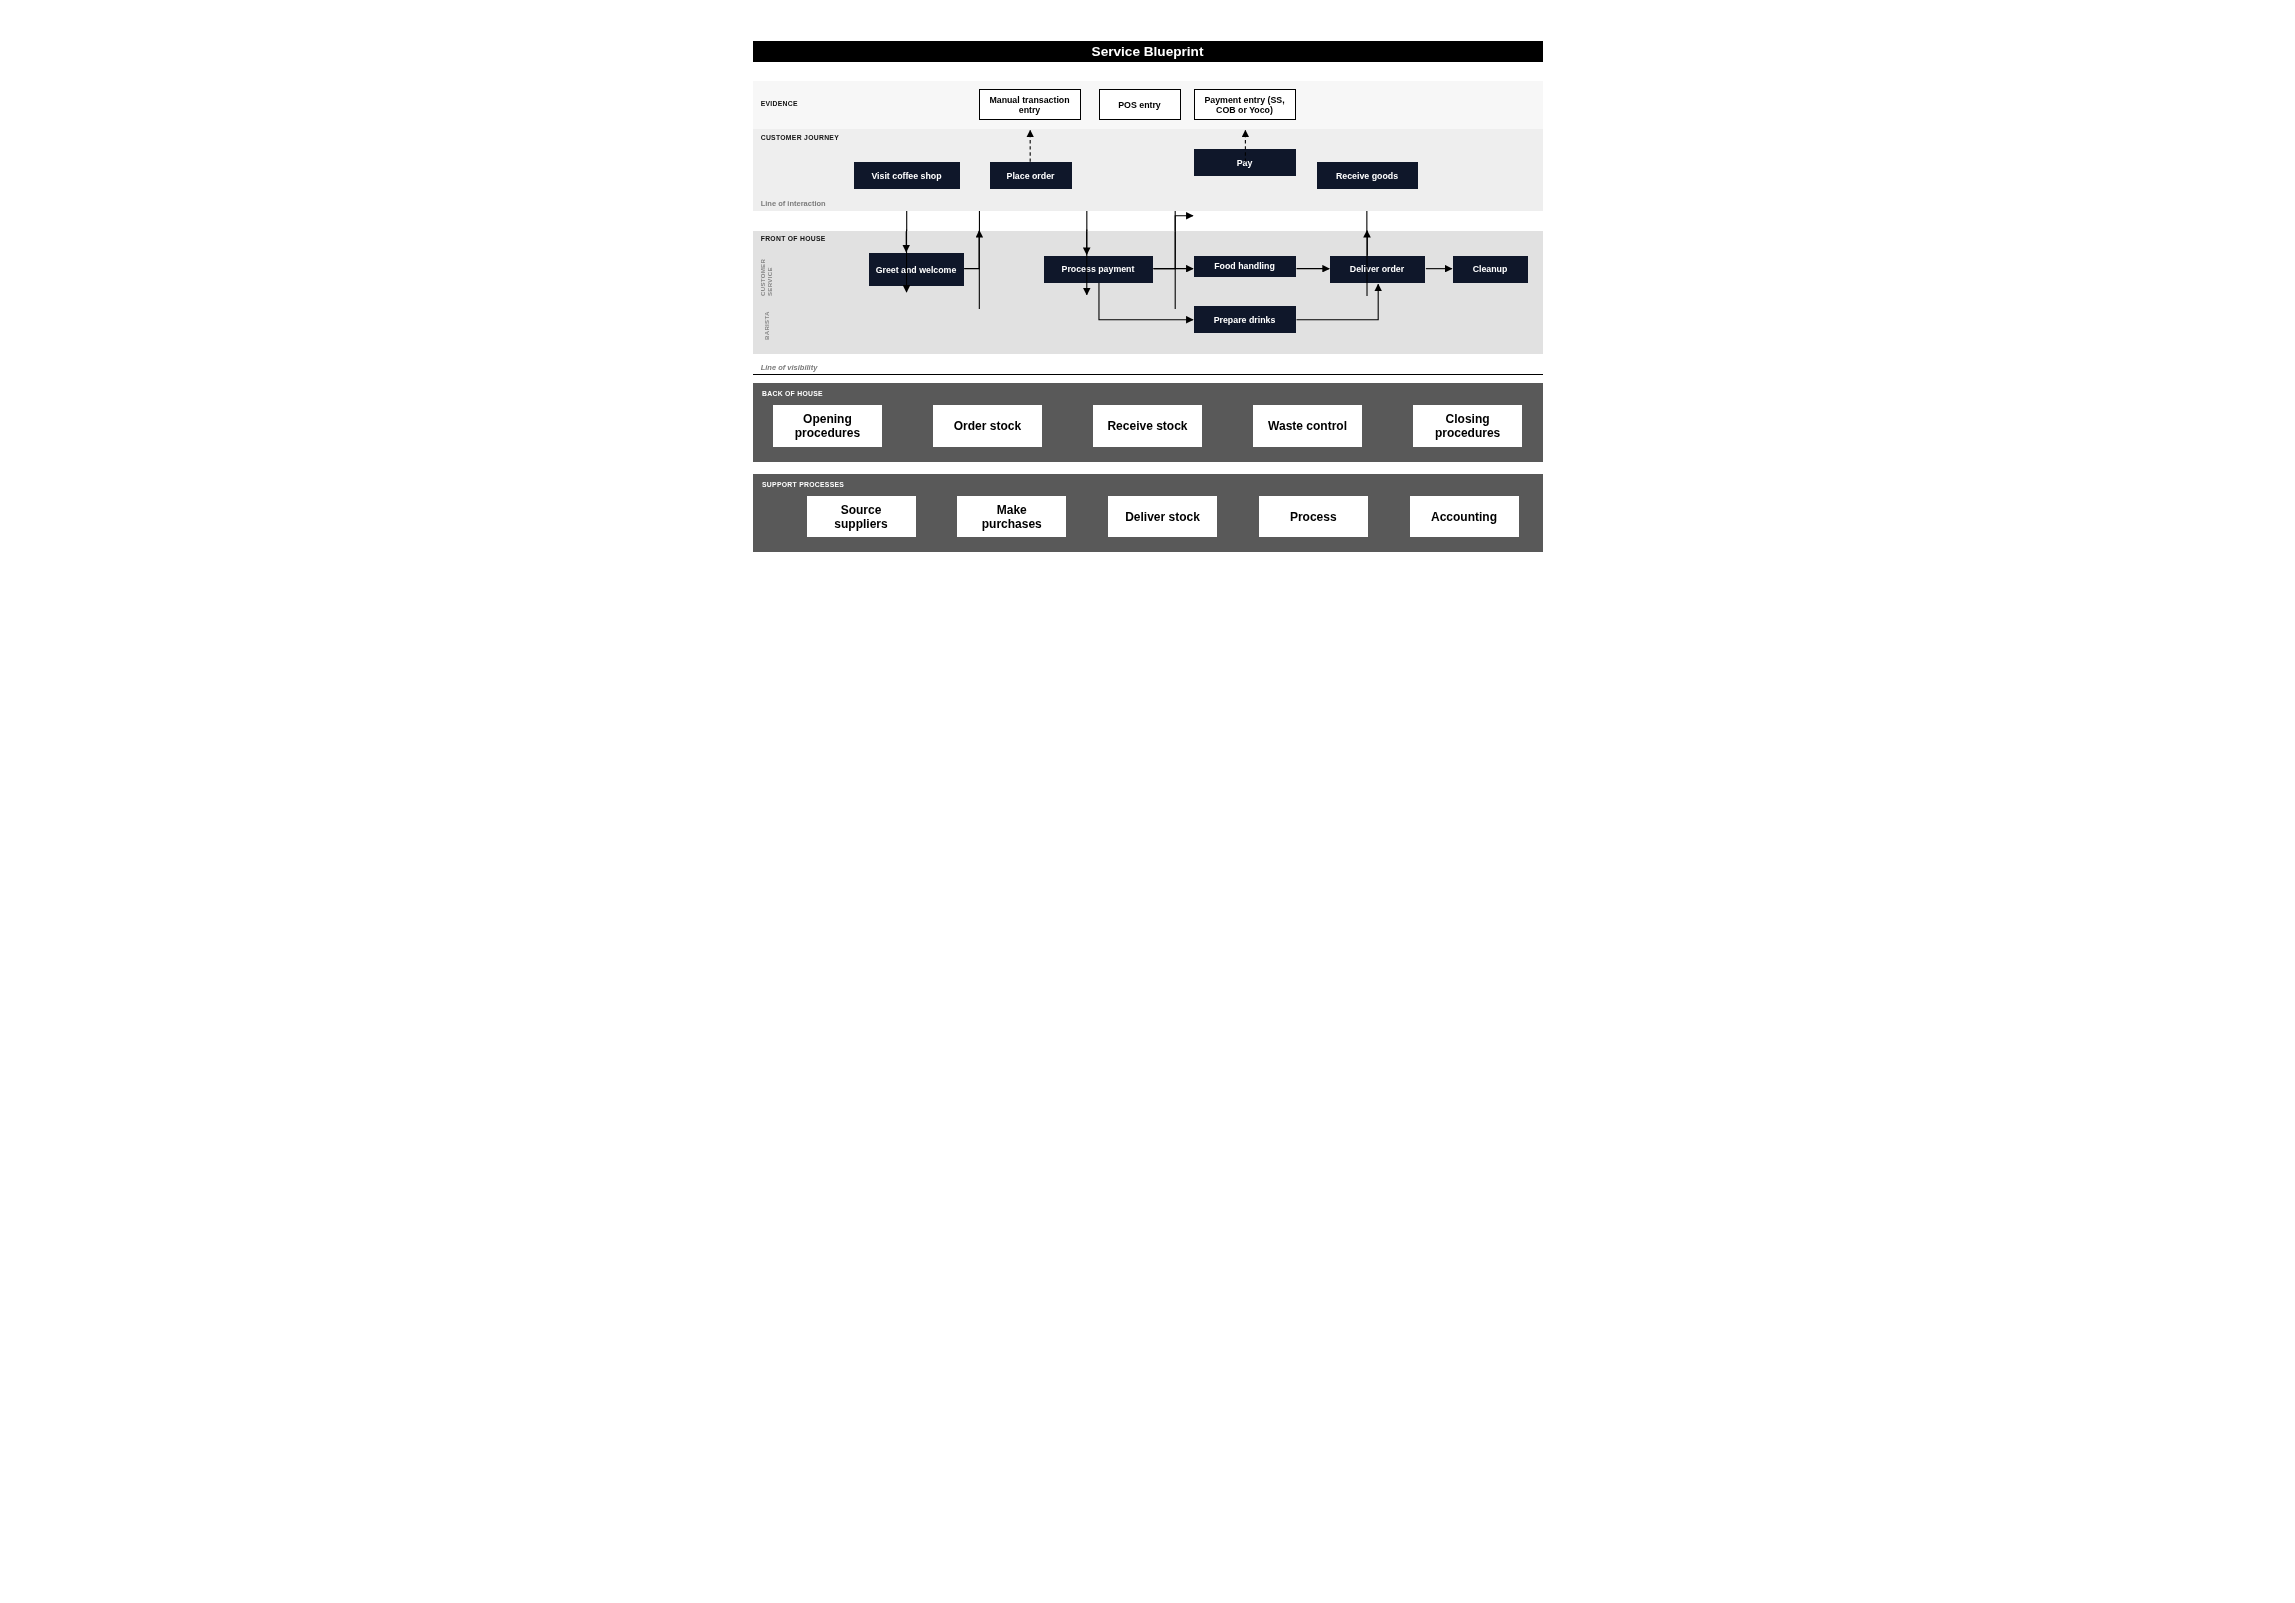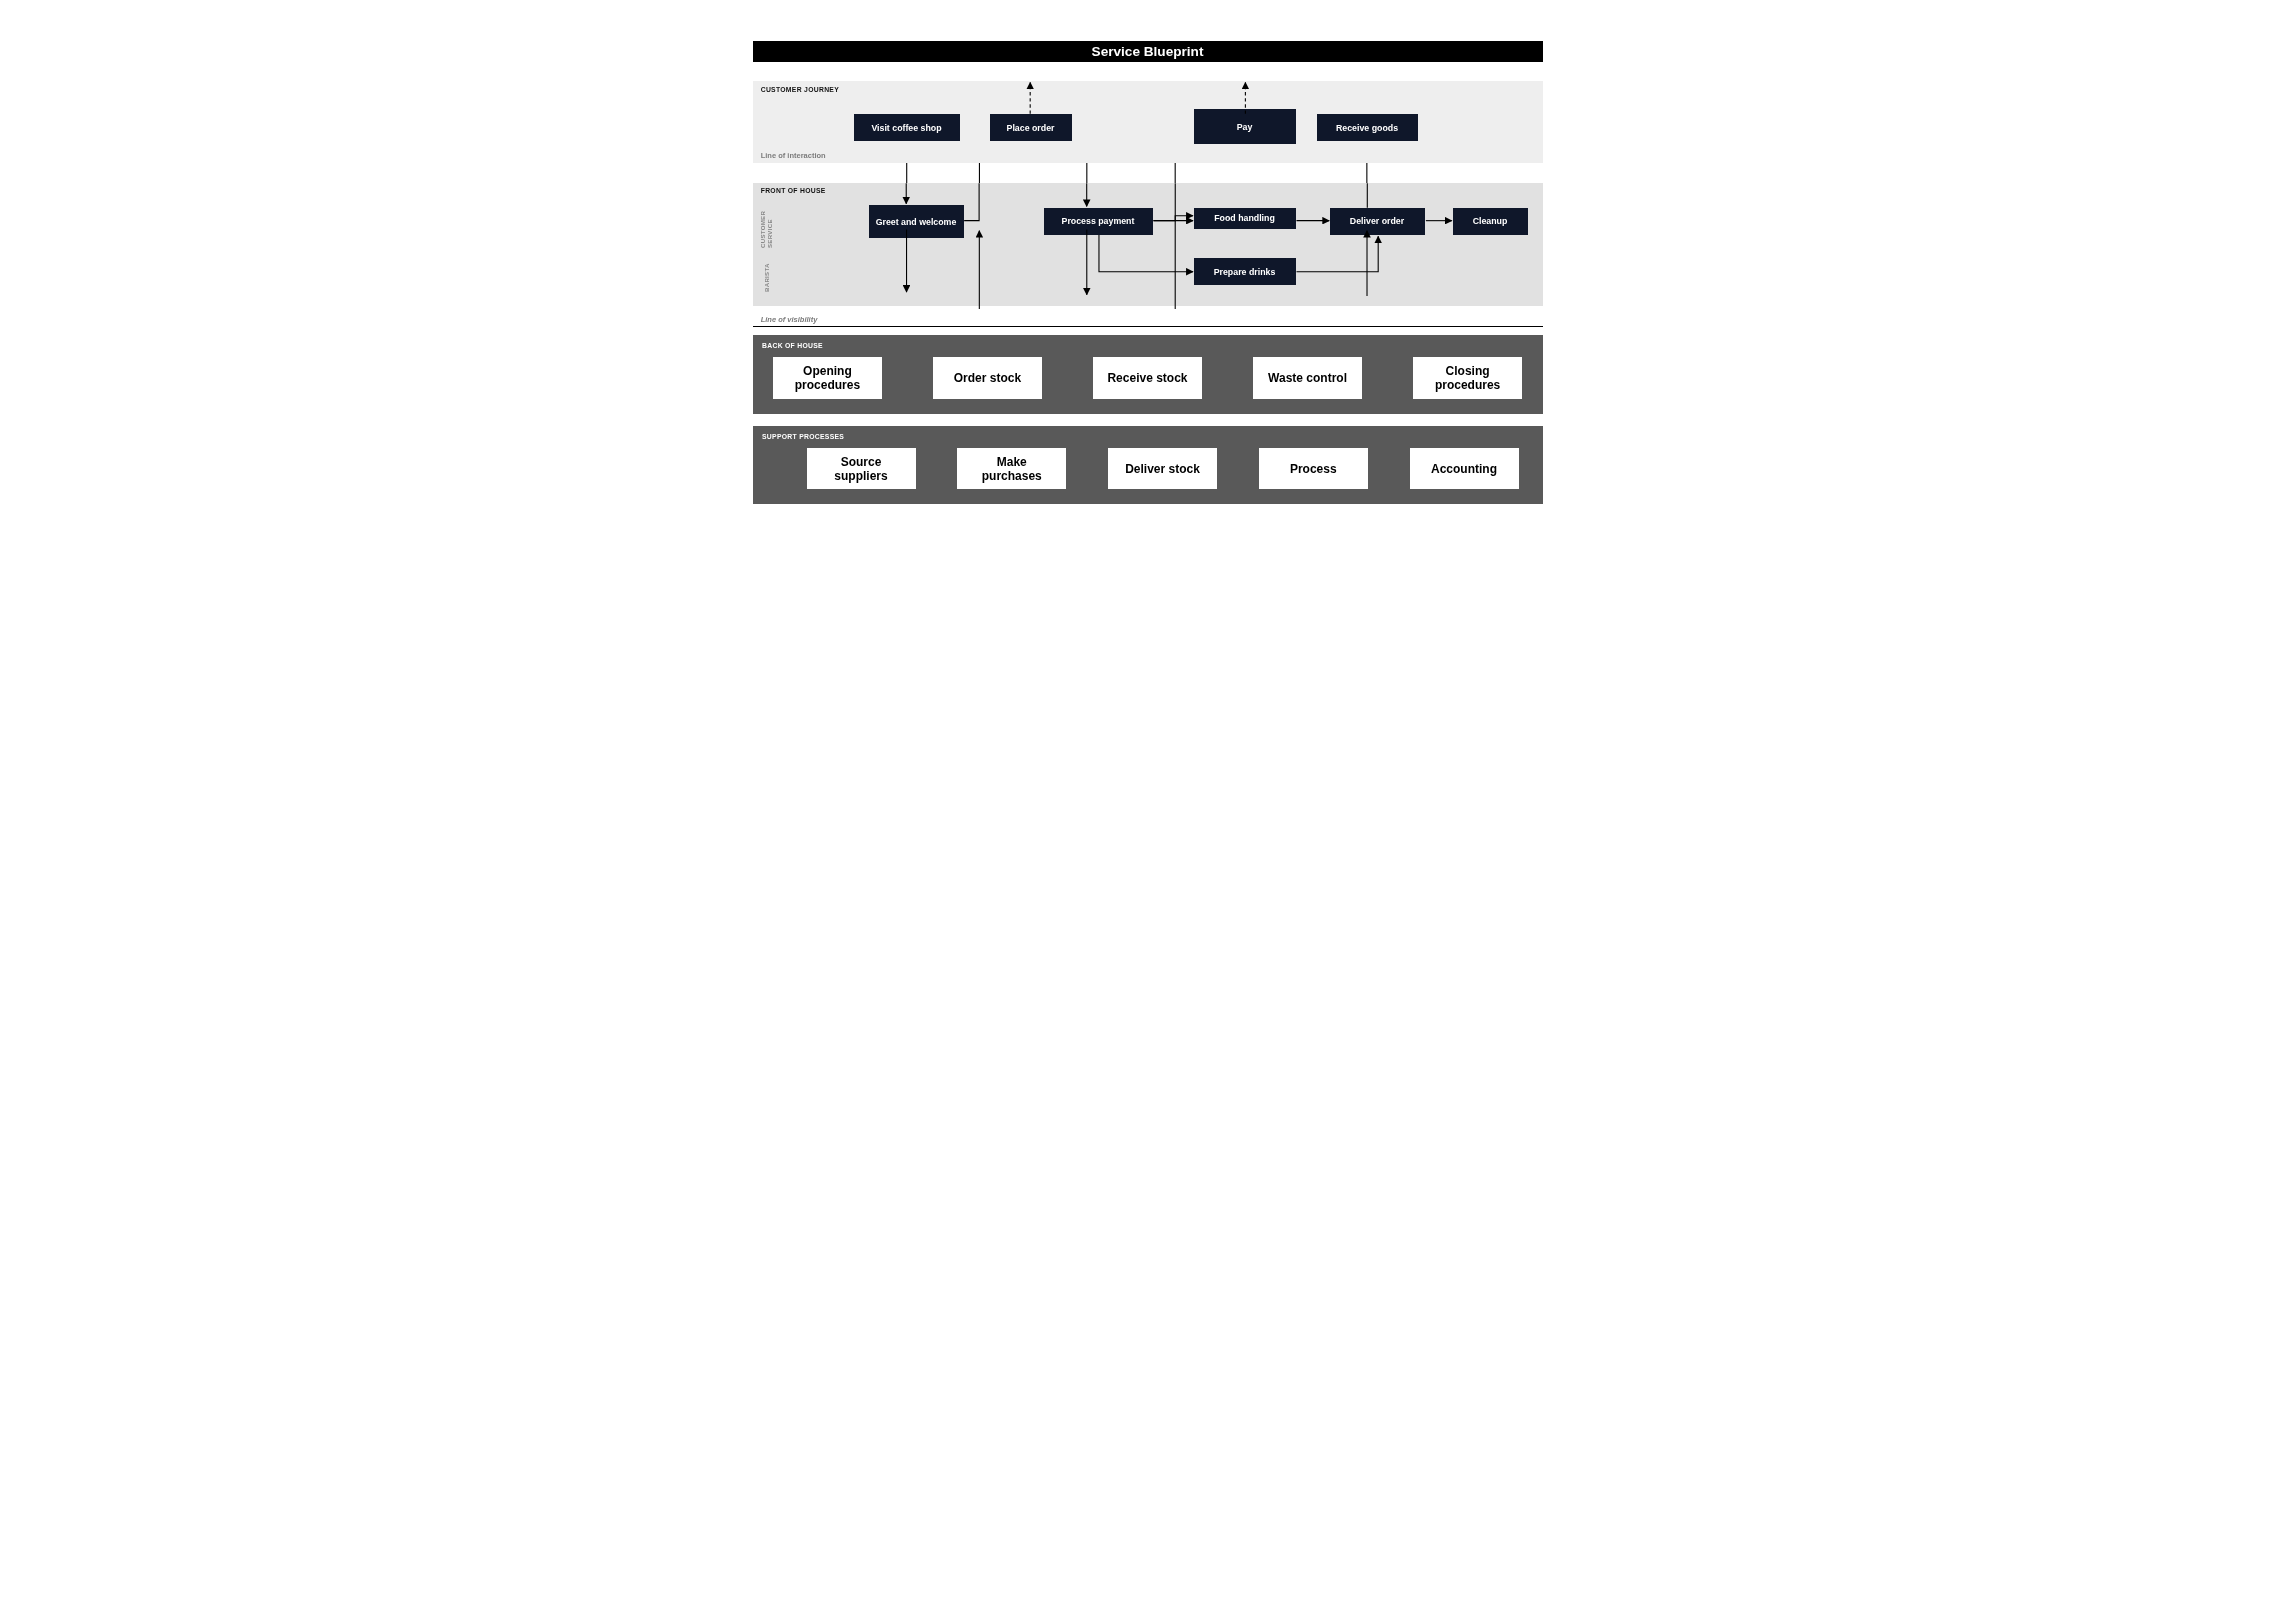--- a/index.html
+++ b/index.html
@@ -89,26 +89,32 @@
   .dotline { position:absolute; top:13px; height:0; border-top:1.4px dotted #000; }
 </style>
 </head>
 <body>
 
 <div class="page">
   <div class="frame">
     <div class="header">Service Blueprint</div>
 
 
+    <div class="row evidence-row">
+      <div class="lane-label" style="top:19px">EVIDENCE</div>
+      <div class="box-white" style="left:226px; top:8.2px; width:102px; height:31px">Manual transaction entry</div>
+      <div class="box-white" style="left:346px; top:8.2px; width:82px; height:31px">POS entry</div>
+      <div class="box-white" style="left:441px; top:8.2px; width:102px; height:31px">Payment entry (SS, COB or Yoco)</div>
+    </div>
 
     <div class="row journey-row">
       <div class="lane-label" style="top:5.4px">CUSTOMER JOURNEY</div>
       <div class="box-black" style="left:101px; top:33px; width:106px; height:27px">Visit coffee shop</div>
       <div class="box-black" style="left:237px; top:33px; width:82px; height:27px">Place order</div>
-      <div class="box-black" style="left:441px; top:28px; width:102px; height:35px">Pay</div>
+      <div class="box-black" style="left:441px; top:20px; width:102px; height:27px">Pay</div>
       <div class="box-black" style="left:564px; top:33px; width:101px; height:27px">Receive goods</div>
       <div class="line-note">Line of interaction</div>
       <div class="dash-line"></div>
 
       <svg class="overlay" width="790" height="82" viewBox="0 0 1160 120">
         <defs>
           <marker id="ah" viewBox="0 0 10 10" refX="9" refY="5" markerWidth="7" markerHeight="7" orient="auto">
             <path d="M 0 0 L 10 5 L 0 10 z" fill="#000"></path>
           </marker>
         </defs>

